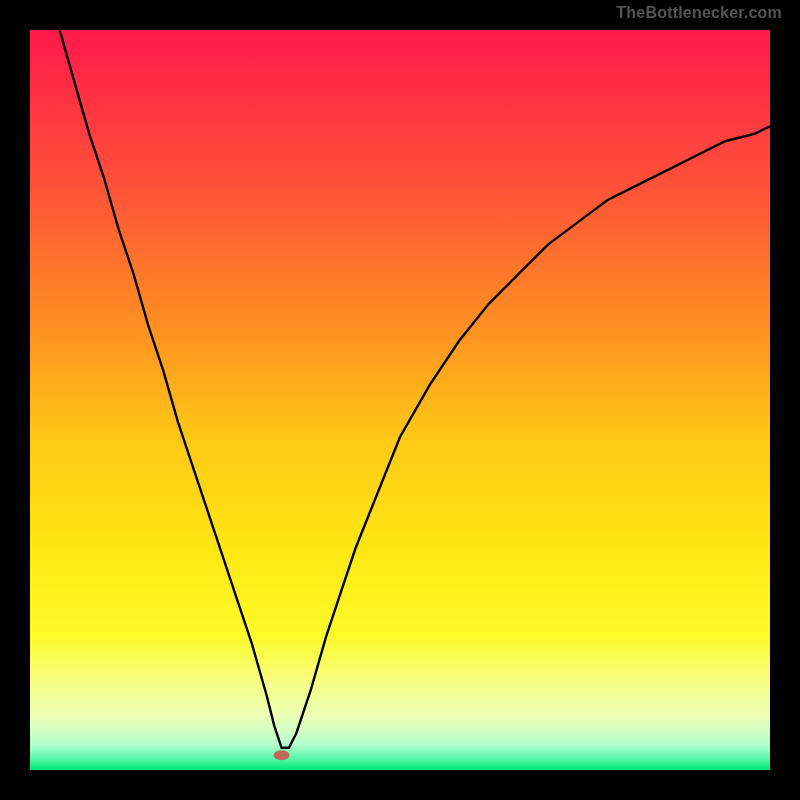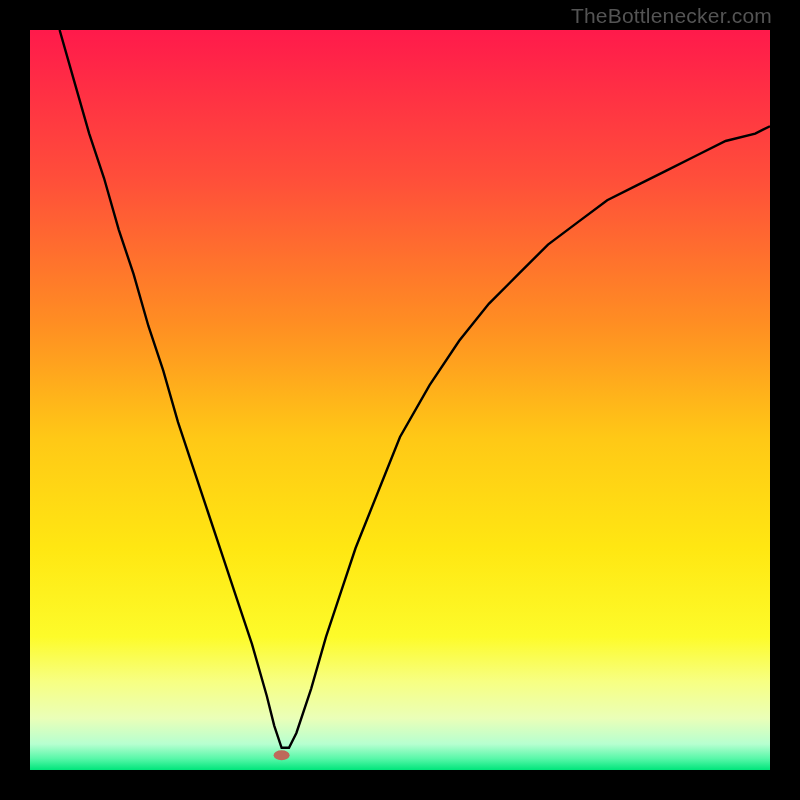--- a/index.html
+++ b/index.html
@@ -26,25 +26,25 @@
     overflow: hidden;
   }
   .plot-area svg {
     display: block;
     width: 740px;
     height: 740px;
   }
   .watermark {
     position: absolute;
     top: 4px;
-    right: 28px;
+    right: 18px;
     color: #545454;
-    font-size: 21px;
+    font-size: 16px;
     letter-spacing: 0.2px;
-    font-weight: 400;
+    font-weight: 700;
   }
 </style>
 </head>
 <body>
 
 <div class="frame">
   <div class="plot-area">
     <svg id="chart-svg" viewBox="0 0 740 740">
       <defs>
         <linearGradient id="bg-grad" x1="0" y1="0" x2="0" y2="1">

